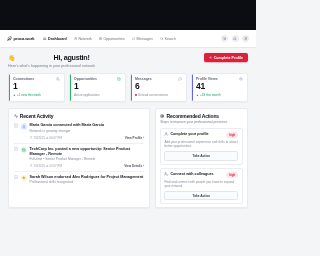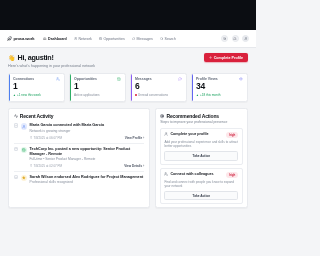--- a/index.html
+++ b/index.html
@@ -43,21 +43,21 @@
   .icon-btn svg { width:3.6px; height:3.6px; display:block; }
   .avatar-btn { background:#e8eaef; }
 
   
   .main { flex:1; padding:5px 8px 0 8px; overflow:hidden; }
 
   .hero { display:flex; align-items:flex-start; justify-content:space-between; margin-bottom:5px; }
   .greet-wrap { display:flex; flex-direction:column; gap:1.5px; }
   .greet { display:flex; align-items:center; gap:2px; }
   .greet-emoji { font-size:6px; line-height:1; }
-  .greet-title { font-size:7.2px; font-weight:700; letter-spacing:-0.25px; color:#101317; white-space:nowrap; }
+  .greet-title { font-size:7.2px; font-weight:700; letter-spacing:-0.25px; color:#101317; white-space:nowrap;margin-left:36px; }
   .greet-sub { font-size:3.7px; color:#737b88; white-space:nowrap; }
   .cta {
     background:#d9213c; color:#fff; border:none; border-radius:2px;
     padding:2.6px 5px; font-size:3.7px; font-weight:600; white-space:nowrap;
     display:flex; align-items:center; gap:1.5px; cursor:pointer;
     font-family:"Liberation Sans", sans-serif;
     box-shadow:0 0.5px 1px rgba(217,33,60,0.3);
   }
   .cta svg { width:3.2px; height:3.2px; display:block; }
 
@@ -323,21 +323,21 @@
       <div class="stat" style="--accent:#6366f1">
         <div class="stat-top">
           <span class="stat-label">Profile Views</span>
           <span class="stat-ic">
             <svg viewBox="0 0 24 24" fill="none" stroke="currentColor" stroke-width="2" stroke-linecap="round" stroke-linejoin="round">
                 <path d="M1 12s4-8 11-8 11 8 11 8-4 8-11 8-11-8-11-8z"></path>
                 <circle cx="12" cy="12" r="3"></circle>
               </svg>
           </span>
         </div>
-        <div class="stat-value">34</div>
+        <div class="stat-value">41</div>
         <div class="stat-foot up">
           <span class="tri">▲</span>
           <span>+18 this month</span>
         </div>
       </div>
 
     </div>
 
     <div class="cols">
 

